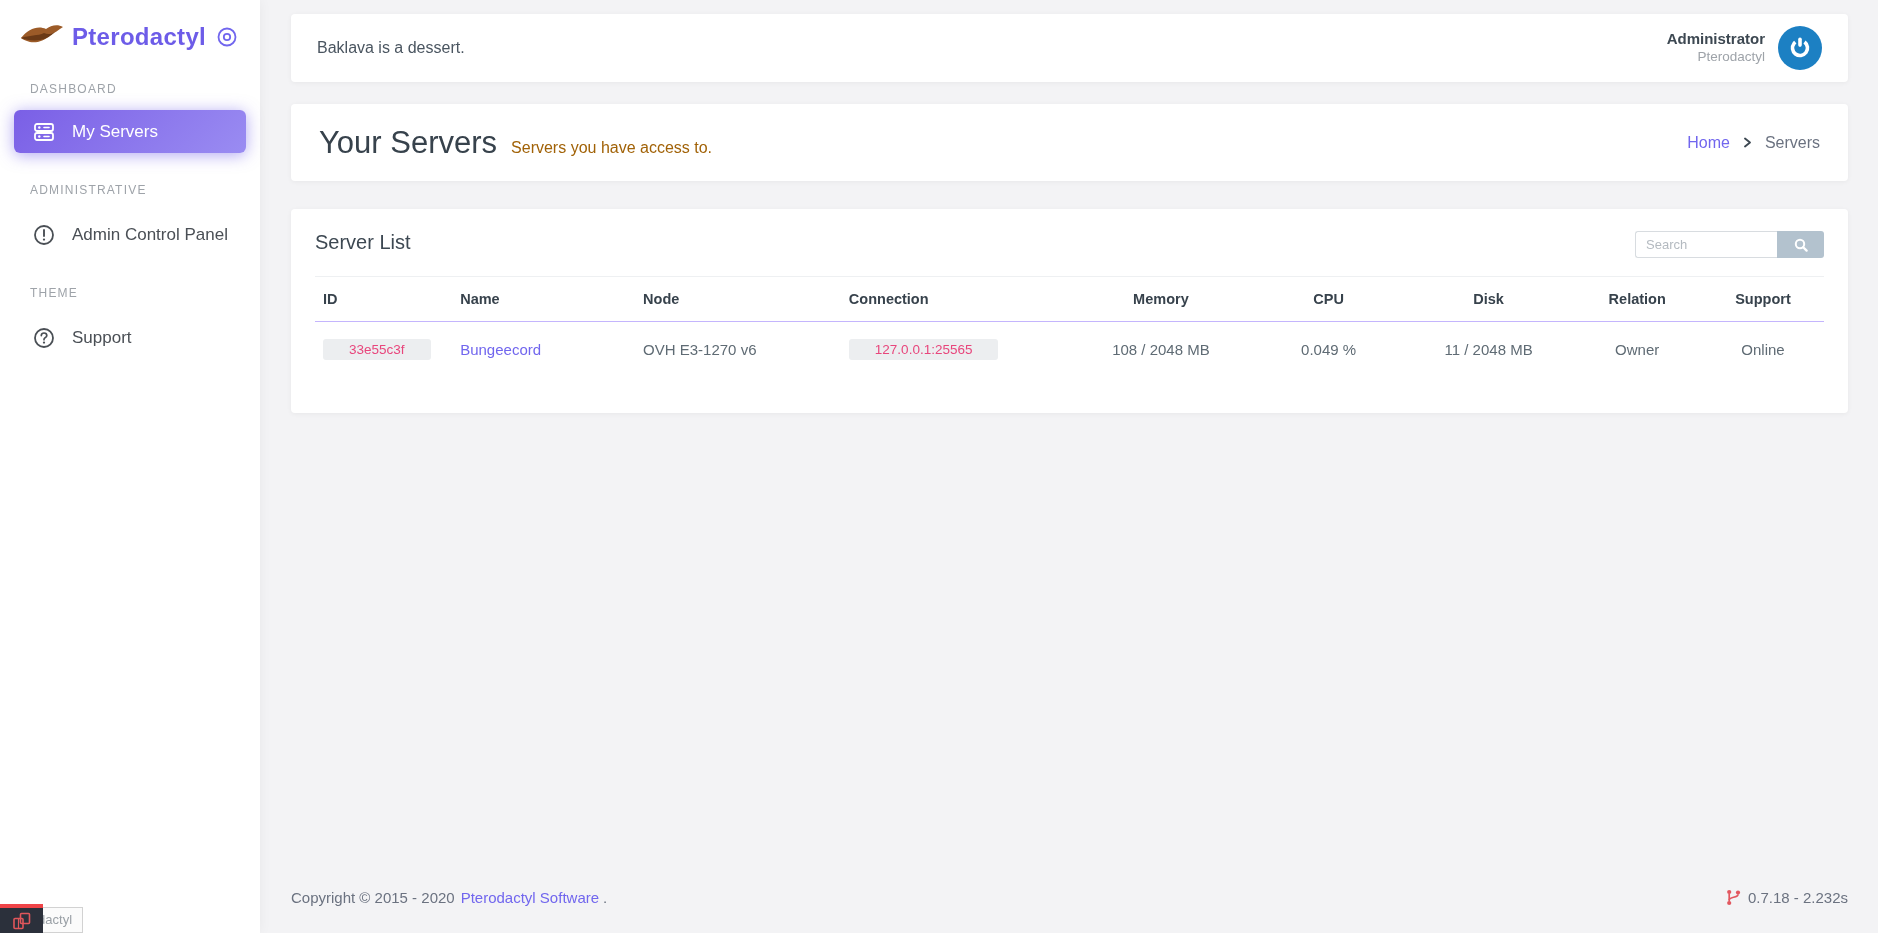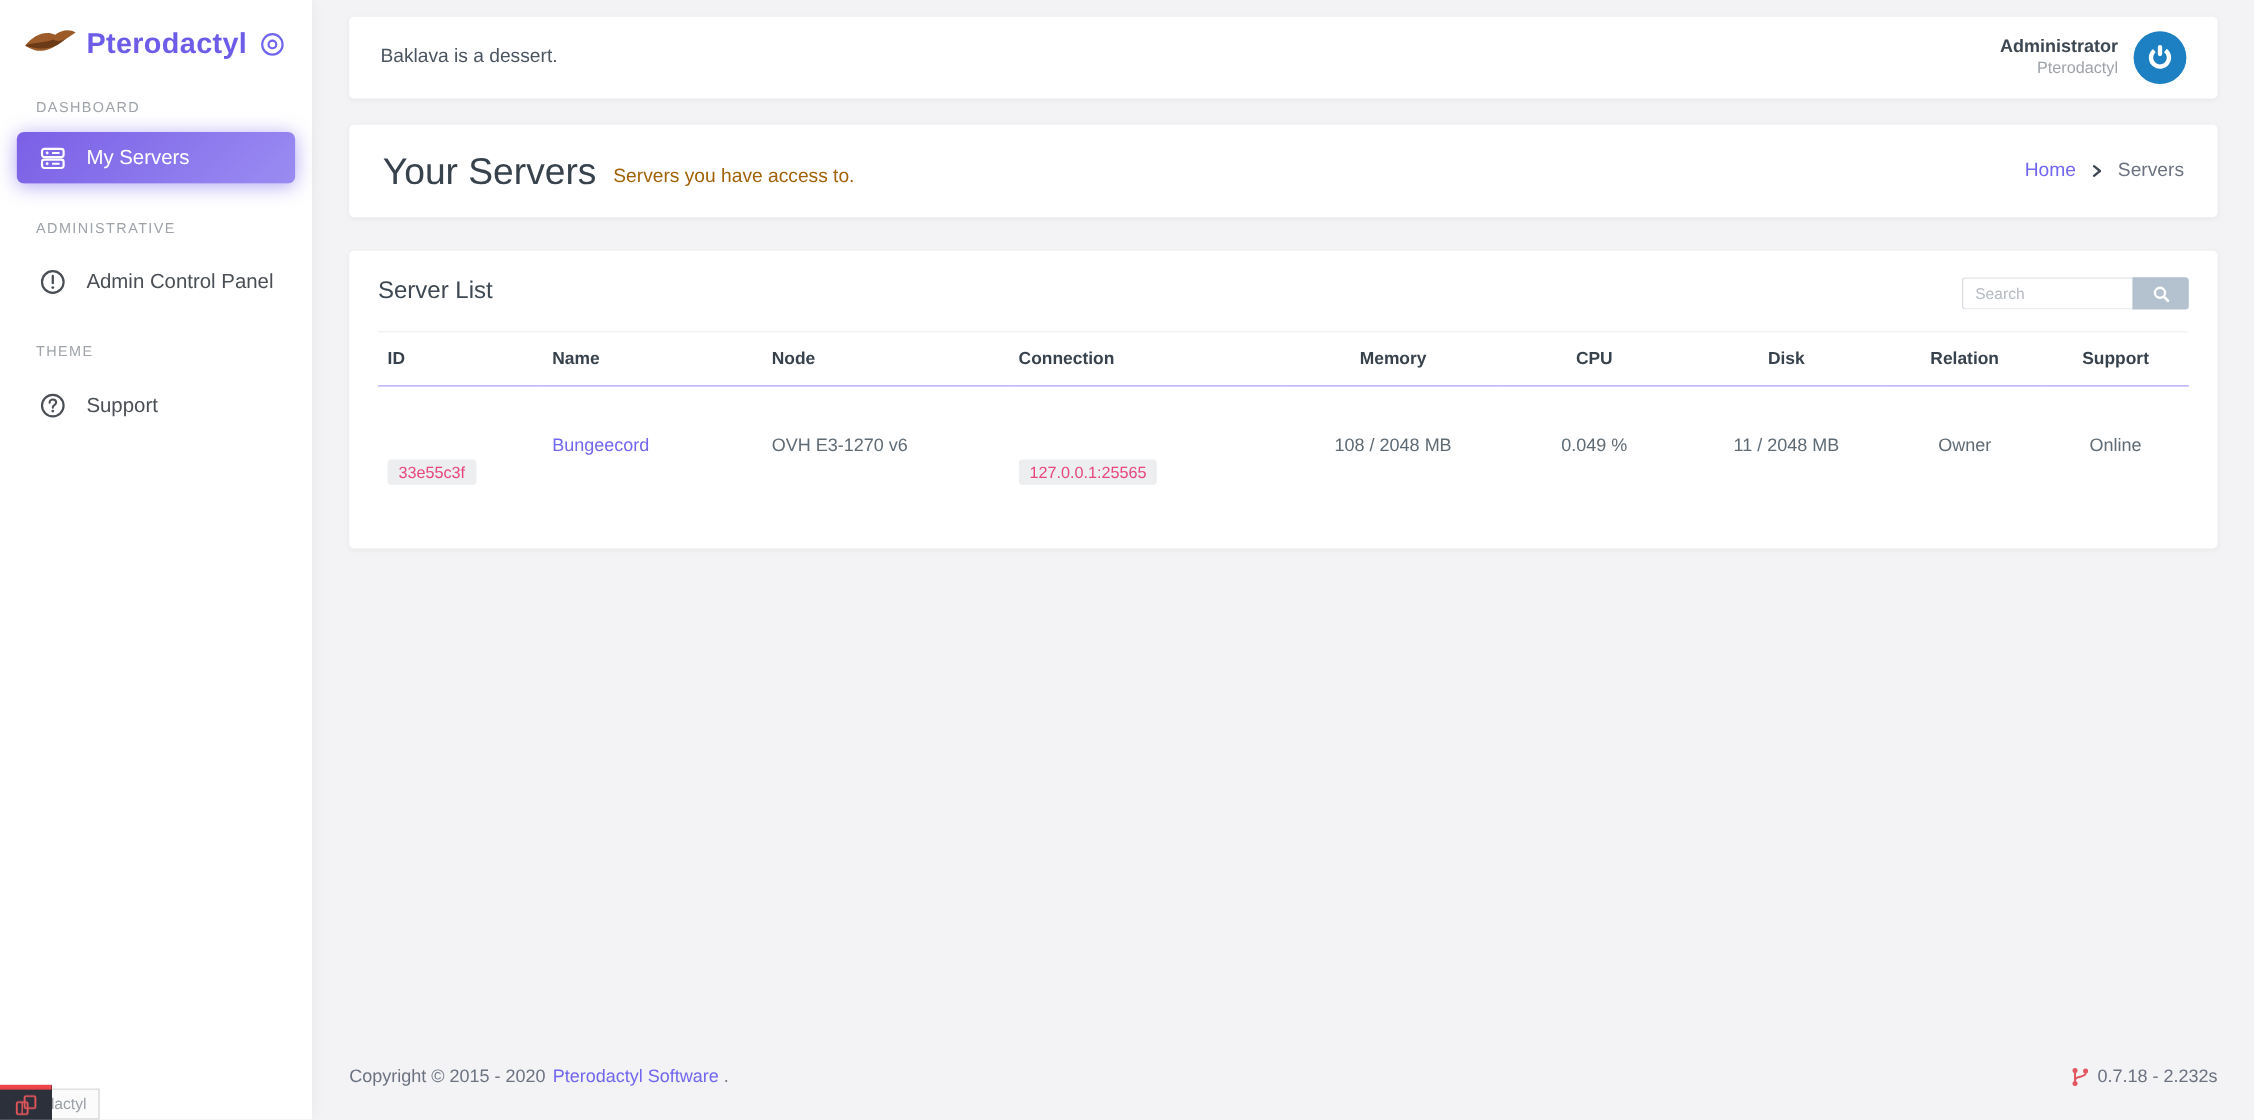--- a/index.html
+++ b/index.html
@@ -105,21 +105,21 @@
     padding: 14px 8px;
     border-top: 1px solid #eef0f2; border-bottom: 1px solid #c4b5fd;
   }
   .servers td { padding: 17px 8px; font-size: 15px; color: #5f6b74; }
   .servers th.c, .servers td.c { text-align: center; }
   .col-id { width: 9%; } .col-name { width: 12%; } .col-node { width: 13.5%; margin-left: 15px; }
   .col-conn { width: 15%; } .col-mem { width: 12%; } .col-cpu { width: 10%; }
   .col-disk { width: 11%; } .col-rel { width: 8.5%; } .col-status { width: 8%; }
   .code-badge {
     display: inline-block; background: #eceef0; color: #e8467c;
-    font-size: 13.5px; padding: 3px 9px; border-radius: 3px; margin-top: 44px;
+    font-size: 13.5px; padding: 3px 26px; border-radius: 3px;
   }
   .name-link { color: #7166ee; text-decoration: none; cursor: pointer; font-size: 15px; }
 
   .spacer { flex: 1; }
   .footer {
     display: flex; align-items: center;
     padding: 0 0 27px 0; font-size: 15px; color: #6b7280;
   }
   .footer-link { color: #7166ee; text-decoration: none; cursor: pointer; margin: 0 4px 0 6px; }
   .footer-right { margin-left: auto; display: flex; align-items: center; }

